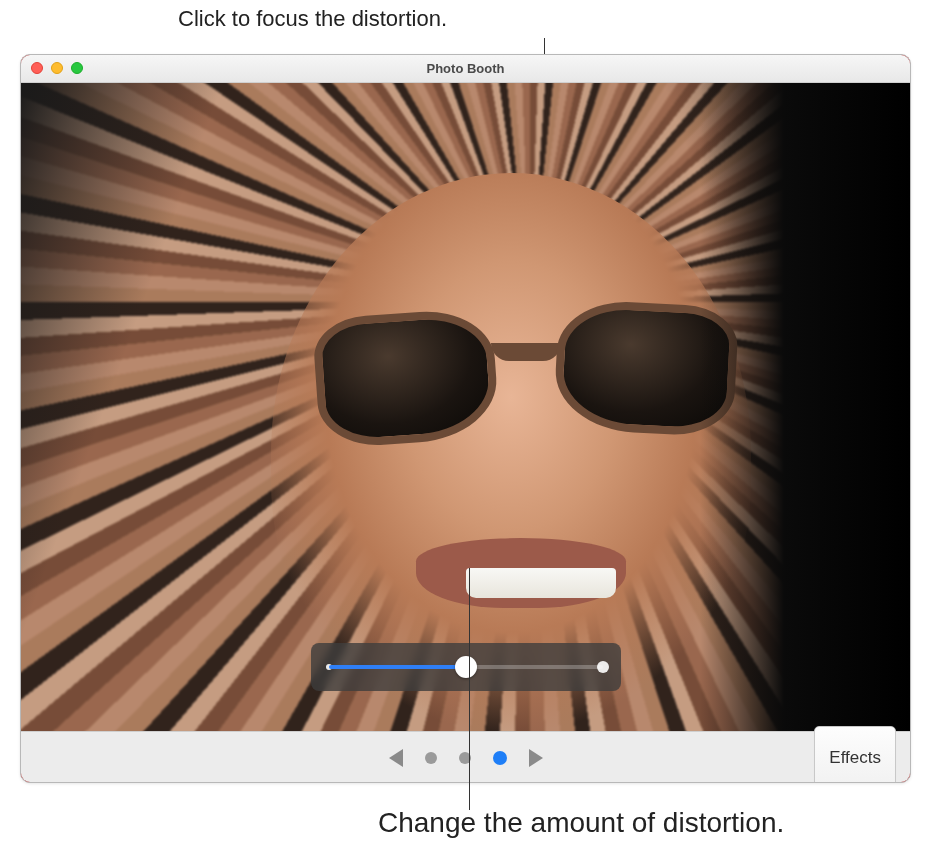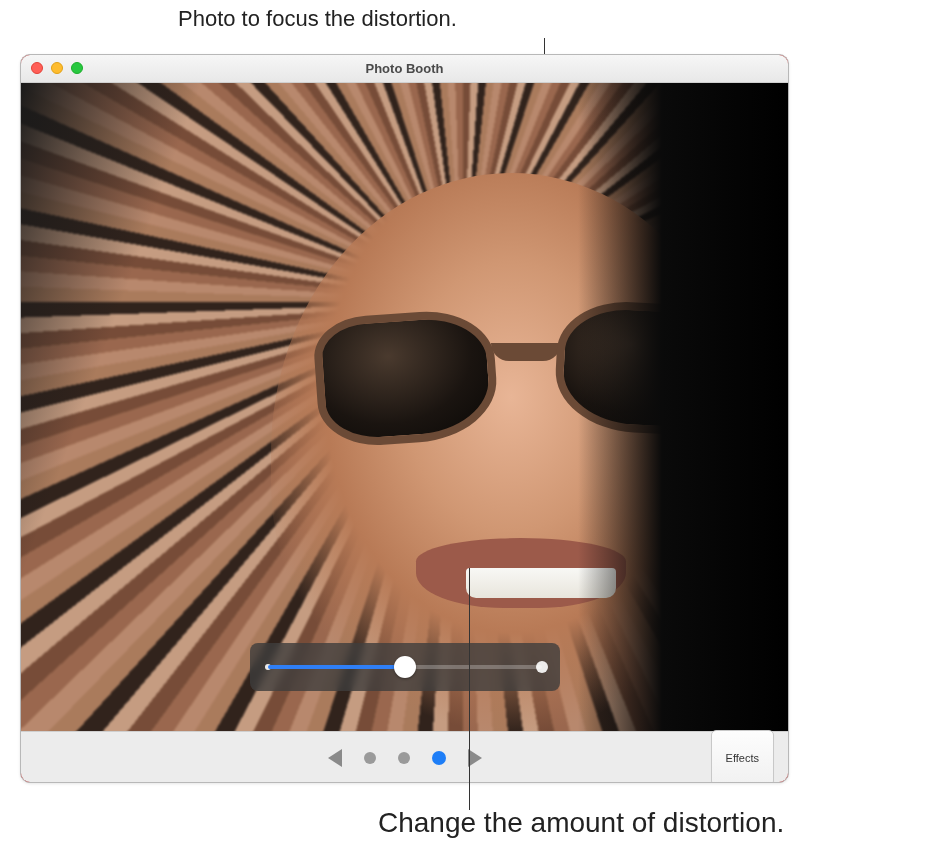--- a/index.html
+++ b/index.html
@@ -41,21 +41,21 @@
       top: 568px;
       left: 469px;
       width: 1px;
       height: 242px;
       background: #333;
     }
     .window {
       position: absolute;
       top: 54px;
       left: 20px;
-      width: 769px;
+      width: 891px;
       height: 729px;
       background: #b91c1c;
       border: 1px solid #b8b8b8;
       border-radius: 10px;
       overflow: hidden;
       box-shadow: 0 1px 3px rgba(0,0,0,0.1);
     }
     .titlebar {
       height: 28px;
       background: linear-gradient(#f6f6f6, #e8e8e8);
@@ -267,33 +267,33 @@
       background: #1e7ef7;
       width: 14px;
       height: 14px;
     }
     .effects-btn {
       position: absolute;
       right: 14px;
       top: 50%;
       transform: translateY(-50%);
       padding: 21px 14px;
-      font-size: 11px;
+      font-size: 17px;
       color: #333;
       background: linear-gradient(#fdfdfd, #f1f1f1);
       border: 1px solid #c8c8c8;
       border-radius: 5px;
       cursor: pointer;
       box-shadow: 0 1px 1px rgba(0,0,0,0.05);
     }
   </style>
 </head>
 <body>
 
-<div class="callout-top">Photo to focus the distortion.</div>
+<div class="callout-top">Click to focus the distortion.</div>
 <div class="callout-line-top"></div>
 
 <div class="window">
   <div class="titlebar">
     <div class="traffic-lights">
       <div class="traffic-light tl-close"></div>
       <div class="traffic-light tl-min"></div>
       <div class="traffic-light tl-max"></div>
     </div>
     <div class="window-title">Photo Booth</div>

